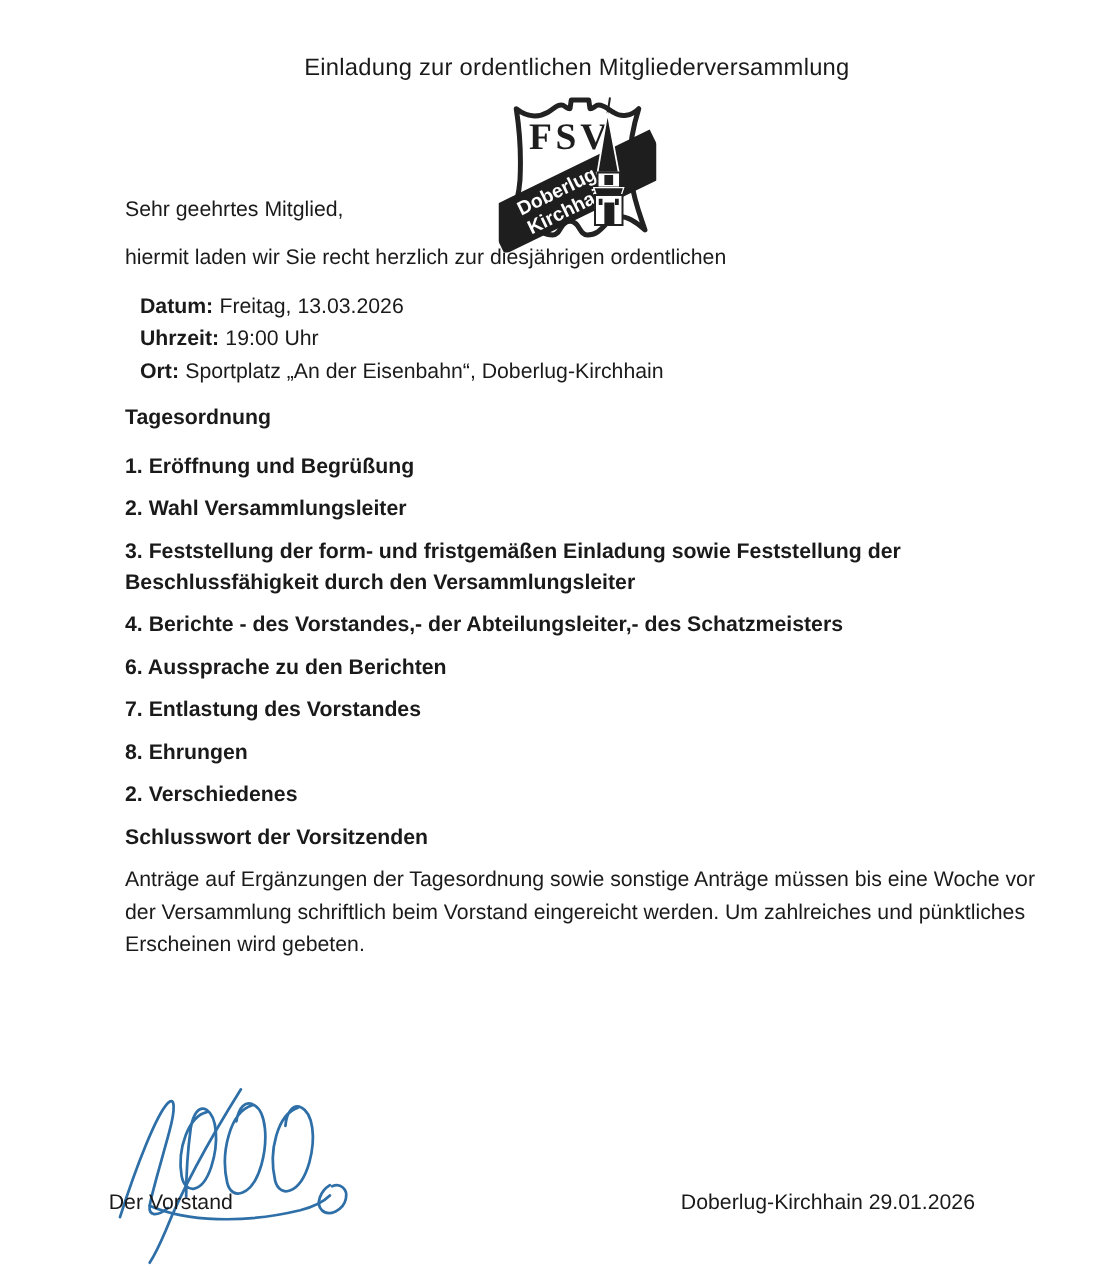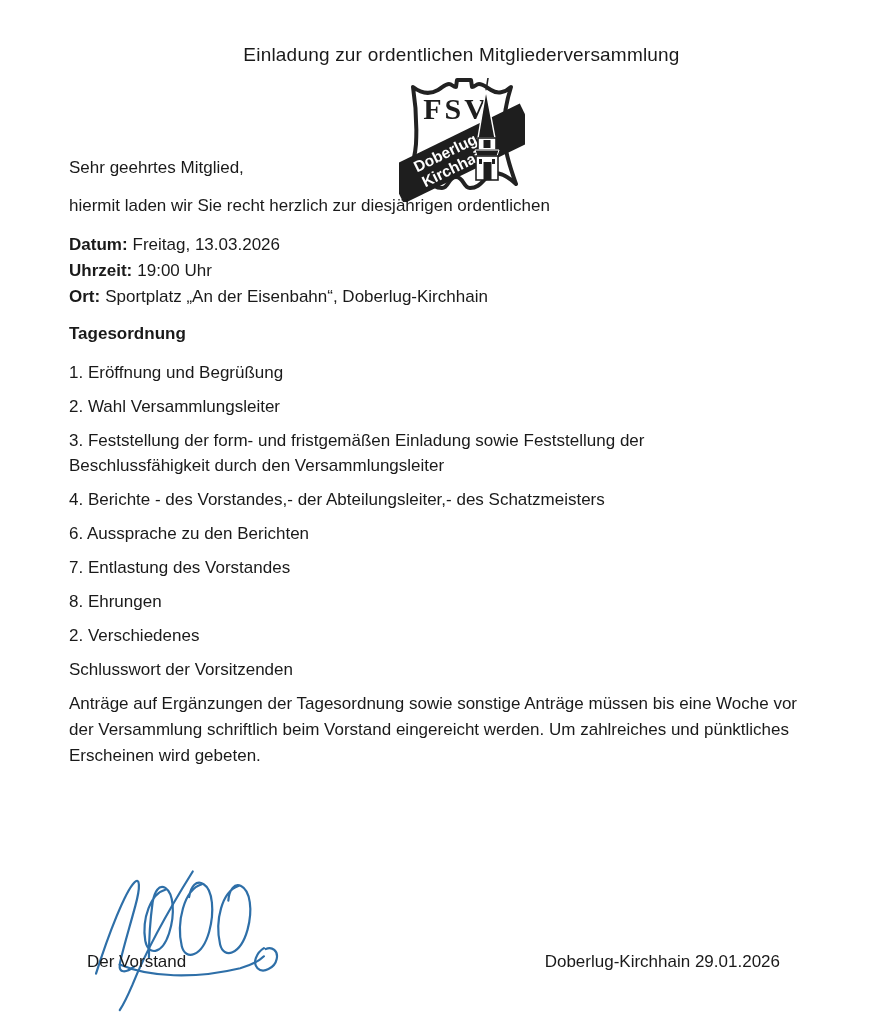--- a/index.html
+++ b/index.html
@@ -15,30 +15,30 @@
     text-align:center;font-size:19px;font-weight:400;letter-spacing:.2px;
     margin:0;color:#1a1a1a;
   }
 
   .logo{
     position:absolute;top:74px;left:50%;transform:translateX(-50%);
     width:126px;height:128px;
   }
 
   .content{
-    position:absolute;top:156px;left:69px;width:730px;
+    position:absolute;top:156px;left:100px;width:730px;
     font-size:17px;line-height:24px;
   }
   .content p{margin:0 0 14px 0;}
   .salutation{margin-bottom:15px;}
   .details{margin:11px 0 12px 0;line-height:26px;}
   .detail-row{white-space:nowrap;}
-  .detail-label{font-weight:700;margin-right:5px;}
+  .detail-label{font-weight:700;margin-right:5px;margin-left:12px;}
   .agenda-heading{font-weight:700;margin:12px 0 13px 0;}
-  .agenda p{margin:0 0 9px 0;line-height:25px;max-width:695px;}
+  .agenda p{margin:0 0 9px 0;line-height:25px;max-width:695px;font-weight:bold;}
   .closing{margin-top:40px;max-width:728px;line-height:26px;}
 
   .signature{
     position:absolute;left:84px;top:866px;width:212px;height:146px;
     pointer-events:none;
   }
   .footer-row{
     position:absolute;left:87px;top:952px;width:693px;
     display:flex;justify-content:space-between;align-items:baseline;
     font-size:17px;

